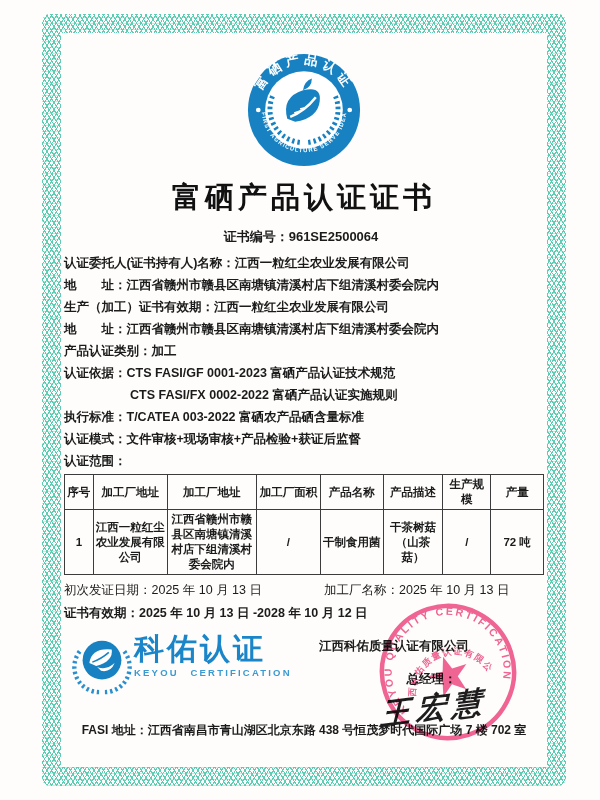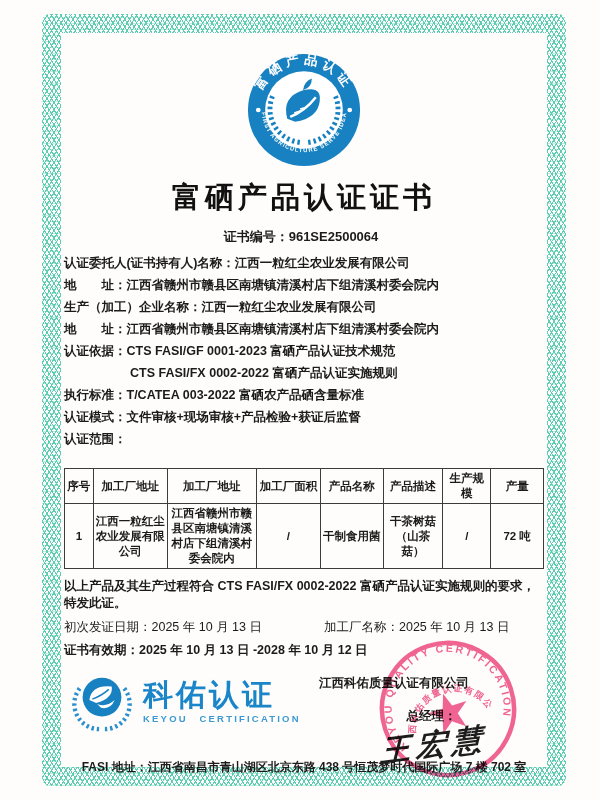--- a/index.html
+++ b/index.html
@@ -34,37 +34,37 @@
     margin-top:6px; color:#111;
   }
   .certno-line {
     text-align:center; font-weight:bold; font-size:13px; margin:10px 6px 6px 0;
   }
   .info-block { margin-top:2px; }
   .info-line { font-size:12.5px; font-weight:bold; line-height:22px; white-space:nowrap; }
   .info-line .indent { padding-left:66px; }
   
   table.scope {
-    width:100%; border-collapse:collapse; margin-top:18px;
+    width:100%; border-collapse:collapse; margin-top:2px;
     font-size:11.5px; font-weight:bold;
   }
   table.scope th, table.scope td {
     border:1px solid #3c3c3c; text-align:center; vertical-align:middle;
     padding:2px 1px; line-height:15px;
   }
   table.scope th { height:28px; font-weight:bold; }
   table.scope td { height:64px; }
   .compliance { font-size:12.5px; font-weight:bold; margin-top:9px; }
   .dates-row { display:flex; font-size:12.5px; font-weight:normal; margin-top:7px; }
   .dates-row .d2 { margin-left:62px; }
   .validity { font-size:12.5px; font-weight:bold; margin-top:6px; }
   .query-notice { text-align:center; font-size:12.5px; font-weight:bold; margin-top:13px; }
   
   .footer-row { position:relative; margin-top:12px; height:78px; }
-  .logo-block { display:flex; align-items:center; gap:9px; margin-left:6px; }
+  .logo-block { display:flex; align-items:flex-start; margin-left:6px; }
   .logo-text .cn {
     font-size:30px; font-weight:bold; color:#1a85c8; letter-spacing:3px; line-height:30px;
   }
   .logo-text .en {
     font-size:9.5px; font-weight:bold; color:#3b9ad2; letter-spacing:2.2px; margin-top:3px;
   }
   .sign-block { position:absolute; right:0; top:4px; width:225px; }
   .sign-company { font-size:12.5px; font-weight:bold; text-align:left; }
   .sign-line { margin-top:16px; font-size:12.5px; font-weight:bold; display:flex; align-items:center;flex-direction:column; }
   .signature {
@@ -114,22 +114,23 @@
     </svg>
   </div>
 
   <div class="title">富硒产品认证证书</div>
 
   <div class="certno-line"><span>证书编号：</span><span>961SE2500064</span></div>
 
   <div class="info-block">
     <div class="info-line"><span>认证委托人(证书持有人)名称：</span><span>江西一粒红尘农业发展有限公司</span></div>
     <div class="info-line"><span>地　　址：</span><span>江西省赣州市赣县区南塘镇清溪村店下组清溪村委会院内</span></div>
-    <div class="info-line"><span>生产（加工）企业名称：</span><span>江西一粒红尘农业发展有限公司</span></div>
+    <div class="info-line"><span>生产（加工）证书有效期：</span><span>江西一粒红尘农业发展有限公司</span></div>
     <div class="info-line"><span>地　　址：</span><span>江西省赣州市赣县区南塘镇清溪村店下组清溪村委会院内</span></div>
+    <div class="info-line"><span>产品认证类别：</span><span>加工</span></div>
     <div class="info-line"><span>认证依据：</span><span>CTS FASI/GF 0001-2023 富硒产品认证技术规范</span></div>
     <div class="info-line"><span class="indent">CTS FASI/FX 0002-2022 富硒产品认证实施规则</span></div>
     <div class="info-line"><span>执行标准：</span><span>T/CATEA 003-2022 富硒农产品硒含量标准</span></div>
     <div class="info-line"><span>认证模式：</span><span>文件审核+现场审核+产品检验+获证后监督</span></div>
     <div class="info-line"><span>认证范围：</span></div>
   </div>
 
   <table class="scope">
     <colgroup>
       <col style="width:6%">
@@ -160,21 +161,20 @@
         <td>江西省赣州市赣县区南塘镇清溪村店下组清溪村委会院内</td>
         <td>/</td>
         <td>干制食用菌</td>
         <td>干茶树菇（山茶菇）</td>
         <td>/</td>
         <td>72 吨</td>
       </tr>
     </tbody>
   </table>
 
-  <div class="compliance">以上产品及其生产过程符合 CTS FASI/FX 0002-2022 富硒产品认证实施规则的要求，特发此证。</div>
 
   <div class="dates-row">
     <span><span>初次发证日期：</span><span>2025 年 10 月 13 日</span></span>
     <span class="d2"><span>加工厂名称：</span><span>2025 年 10 月 13 日</span></span>
   </div>
   <div class="validity"><span>证书有效期：</span><span>2025 年 10 月 13 日 -2028 年 10 月 12 日</span></div>
 
 
   <div class="footer-row">
     <div class="logo-block">

